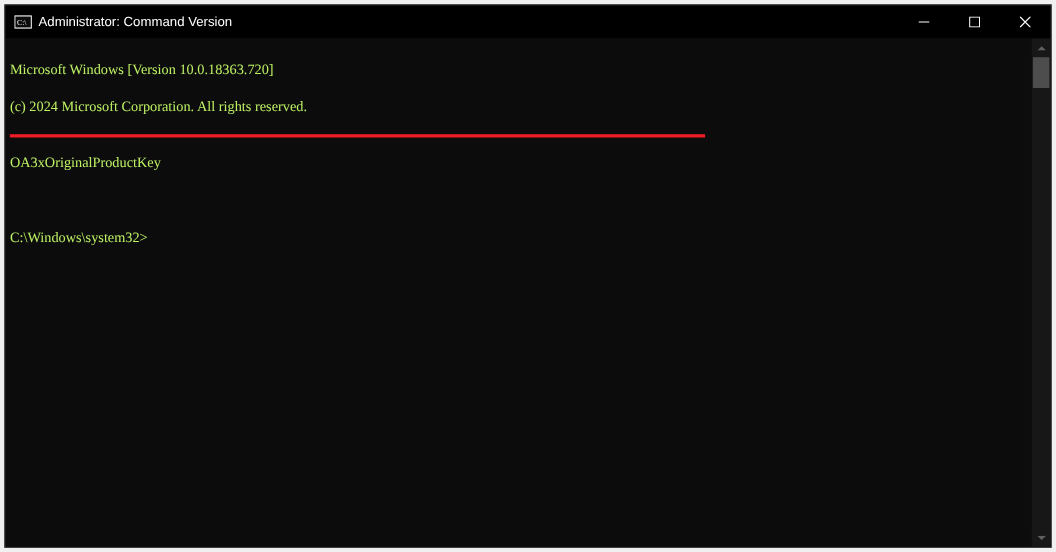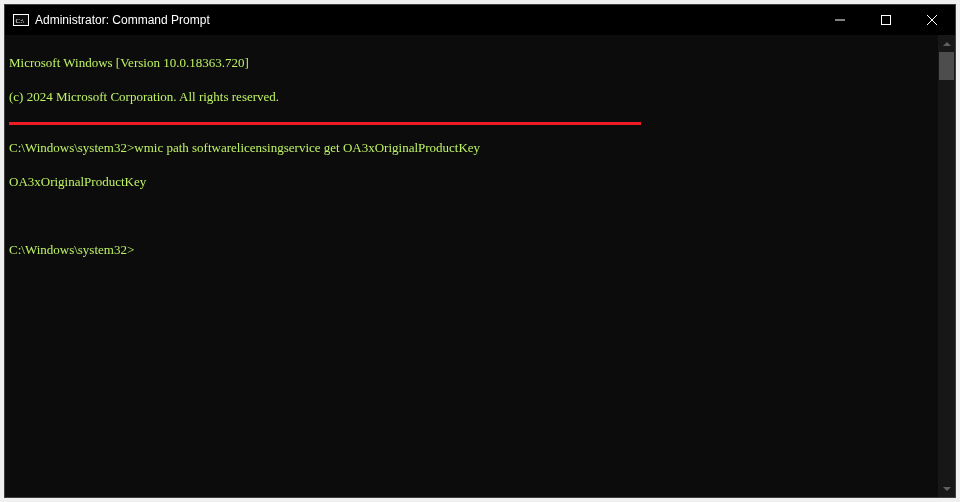--- a/index.html
+++ b/index.html
@@ -120,21 +120,21 @@
 <body>
 
 <div class="window">
   <div class="titlebar">
     <div class="titlebar-icon">
       <svg width="16" height="16" viewBox="0 0 16 16">
         <rect x="0.5" y="2.5" width="15" height="11" fill="#0c0c0c" stroke="#ffffff" stroke-width="1"></rect>
         <text x="2.5" y="10.5" fill="#ffffff" font-size="7" font-family="Consolas">C:\</text>
       </svg>
     </div>
-    <div class="titlebar-title">Administrator: Command Prompt</div>
+    <div class="titlebar-title">Administrator: Command Version</div>
     <div class="titlebar-spacer"></div>
     <div class="titlebar-controls">
       <div class="title-btn">
         <svg width="10" height="10" viewBox="0 0 10 10">
             <path d="M0 5 H10" stroke="#ffffff" stroke-width="1"></path>
           </svg>
       </div>
       <div class="title-btn">
         <svg width="10" height="10" viewBox="0 0 10 10">
             <rect x="0.5" y="0.5" width="9" height="9" fill="none" stroke="#ffffff" stroke-width="1"></rect>
@@ -146,21 +146,20 @@
           </svg>
       </div>
     </div>
   </div>
 
   <div class="terminal-area">
     <div class="terminal-content">
 <span class="line">Microsoft Windows [Version 10.0.18363.720]</span>
 <span class="line">(c) 2024 Microsoft Corporation. All rights reserved.</span>
 <span class="line"></span>
-<span class="prompt-line"><span>C:\Windows\system32&gt;</span><span>wmic path softwarelicensingservice get OA3xOriginalProductKey</span></span>
 <span class="line">OA3xOriginalProductKey</span>
 <span class="line"></span>
 <span class="line"></span>
 <span class="prompt-line"><span class="cursor-prompt">C:\Windows\system32&gt;</span></span>
     </div>
     <div class="underline"></div>
     <div class="scrollbar">
       <div class="scrollbar-btn up">
         <svg width="8" height="4" viewBox="0 0 8 4">
             <path d="M0 4 L4 0 L8 4 Z" fill="#606060"></path>

